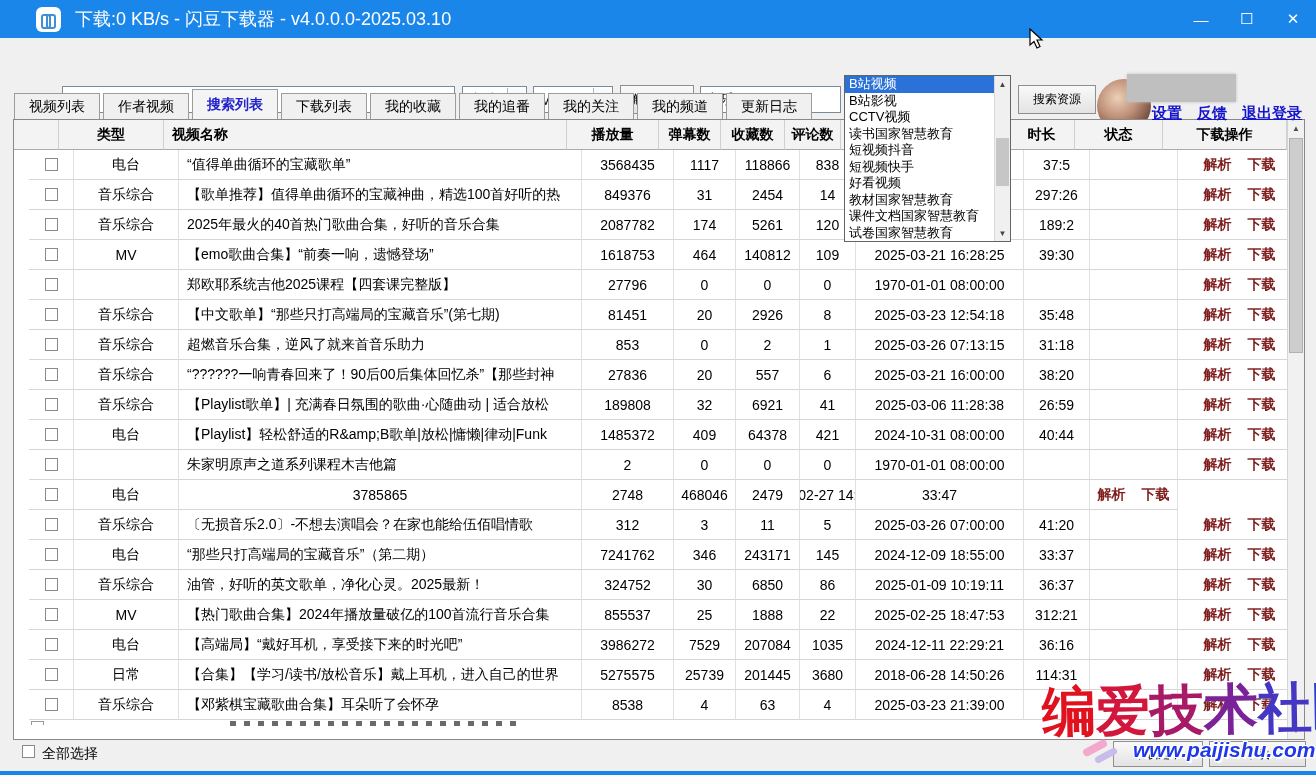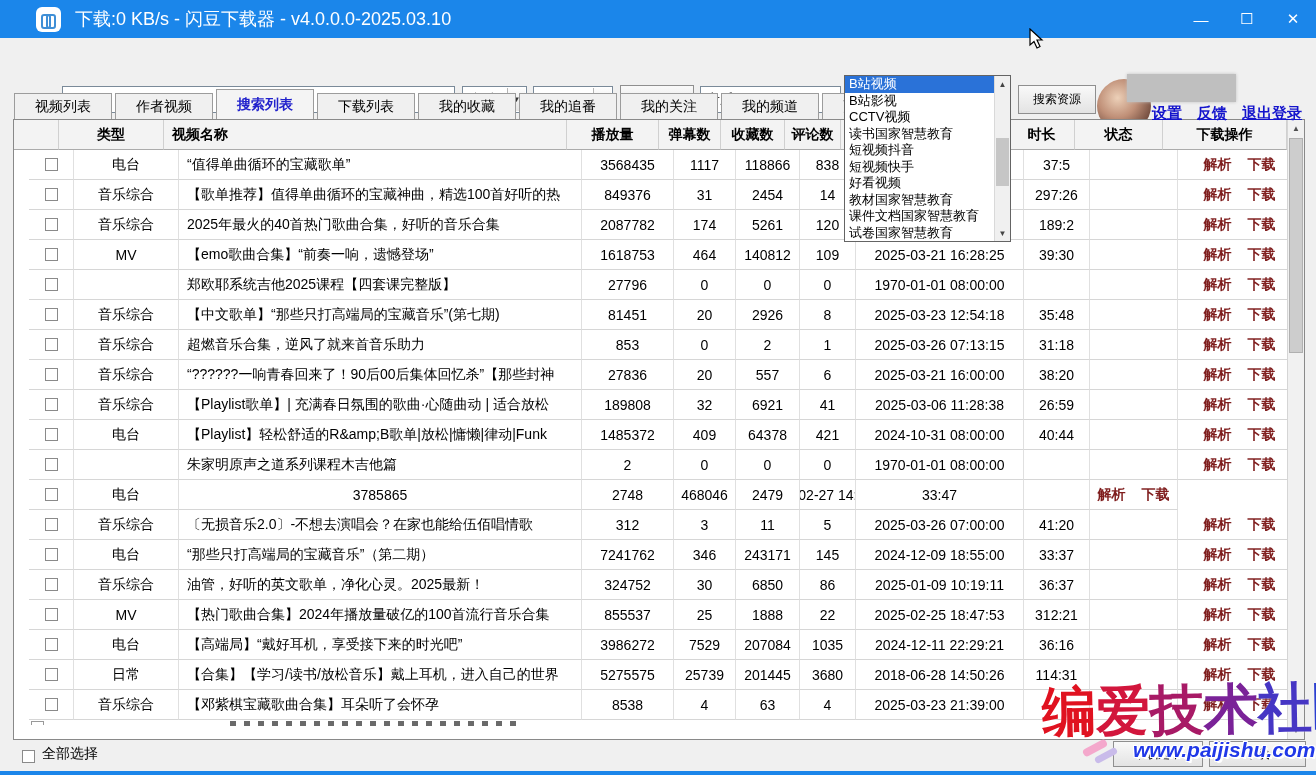--- a/index.html
+++ b/index.html
@@ -32,21 +32,21 @@
        font-size:12px;font-family:"Liberation Sans","DejaVu Sans",sans-serif;padding:0 10px;}
   .btn-parse{left:620px;width:74px;}
   .btn-search{left:1018px;width:78px;}
   .avatar{position:absolute;left:1097px;top:41px;width:54px;height:54px;border-radius:50%;
       background:radial-gradient(circle at 38% 35%,#ecd0b8,#c09078 40%,#7a5344 72%,#503a30);}
   .censor{position:absolute;left:1127px;top:36px;width:109px;height:28px;background:#bfbfbf;box-shadow:0 0 3px #bfbfbf;z-index:6;}
   .acct-links{position:absolute;left:1152px;top:66px;display:flex;gap:15px;z-index:7;}
   .acct-links span{color:#1414cc;font-size:15px;font-weight:bold;text-decoration:underline;white-space:nowrap;}
   
   .tabs{position:absolute;left:14px;top:89px;display:flex;align-items:flex-end;height:30px;}
-  .tab{height:26px;padding:0 20px;border:1px solid #9c9c9c;border-bottom:none;background:#f0f0f0;
+  .tab{height:26px;padding:0 14px;border:1px solid #9c9c9c;border-bottom:none;background:#f0f0f0;
        display:flex;align-items:center;font-size:14px;margin-right:3px;white-space:nowrap;}
   .tab.active{height:30px;background:#f4f4f4;color:#2222cc;font-weight:bold;}
   
   .tablebox{position:absolute;left:13px;top:119px;width:1292px;height:621px;background:#fff;border:1px solid #898989;overflow:hidden;}
   .grid{display:grid;grid-template-columns:45px 105px 403px 92px 62px 64px 56px 168px 66px 88px 124px;}
   .thead{height:30px;background:#f3f3f3;}
   .thead .th{border-right:1px solid #d0d0d0;border-bottom:1px solid #ababab;display:flex;align-items:center;justify-content:center;
        font-size:14px;font-weight:600;overflow:hidden;white-space:nowrap;}
   .thead .th:nth-child(3){justify-content:flex-start;padding-left:8px;}
   .tr{height:30px;padding-left:15px;}
@@ -59,21 +59,21 @@
   .partial-row{position:relative;height:18px;}
   .frag{position:absolute;left:216px;top:1px;width:292px;height:5px;
         background:repeating-linear-gradient(90deg,#6a6a6a 0 6px,transparent 6px 14px);}
   .frag-cb{position:absolute;left:17px;top:1px;width:13px;height:4px;border:1px solid #999;border-bottom:none;background:#fff;}
   .vscroll{position:absolute;right:0;top:0;width:17px;height:100%;background:#f1f1f1;border-left:1px solid #d5d5d5;}
   .vs-arrow{position:absolute;left:0;width:16px;height:17px;display:flex;align-items:center;justify-content:center;font-size:8px;color:#505050;}
   .vs-up{top:0;}.vs-down{bottom:0;}
   .vs-thumb{position:absolute;left:1px;top:18px;width:14px;height:215px;background:#cdcdcd;border:1px solid #b0b0b0;}
   
   .bottombar{position:absolute;left:0;top:740px;width:100%;height:28px;}
-  .selall{position:absolute;left:22px;top:5px;display:flex;align-items:flex-end;gap:7px;font-size:14px;}
+  .selall{position:absolute;left:22px;top:5px;display:flex;align-items:flex-start;gap:7px;font-size:14px;}
   .btn-dlsel{left:1113px;top:1px;height:26px;width:90px;position:absolute;}
   .btn-dl2{left:1209px;top:1px;height:26px;width:97px;position:absolute;}
   .bottom-edge{position:absolute;left:0;bottom:0;width:100%;height:7px;background:linear-gradient(#f0f0f0 0 3px,#1b86ea 3px);}
   
   .dropdown{position:absolute;left:844px;top:75px;width:167px;height:167px;background:#fff;border:1px solid #646464;z-index:50;}
   .opt{height:16.5px;line-height:16.5px;font-size:13px;padding-left:4px;white-space:nowrap;overflow:hidden;}
   .opt.sel{background:#2a72d8;color:#fff;}
   .dd-scroll{position:absolute;right:0;top:0;width:16px;height:100%;background:#f0f0f0;border-left:1px solid #d9d9d9;}
   .dd-arrow{position:absolute;left:0;width:15px;height:16px;display:flex;align-items:center;justify-content:center;font-size:8px;color:#444;}
   .dd-up{top:0;}.dd-down{bottom:0;}

